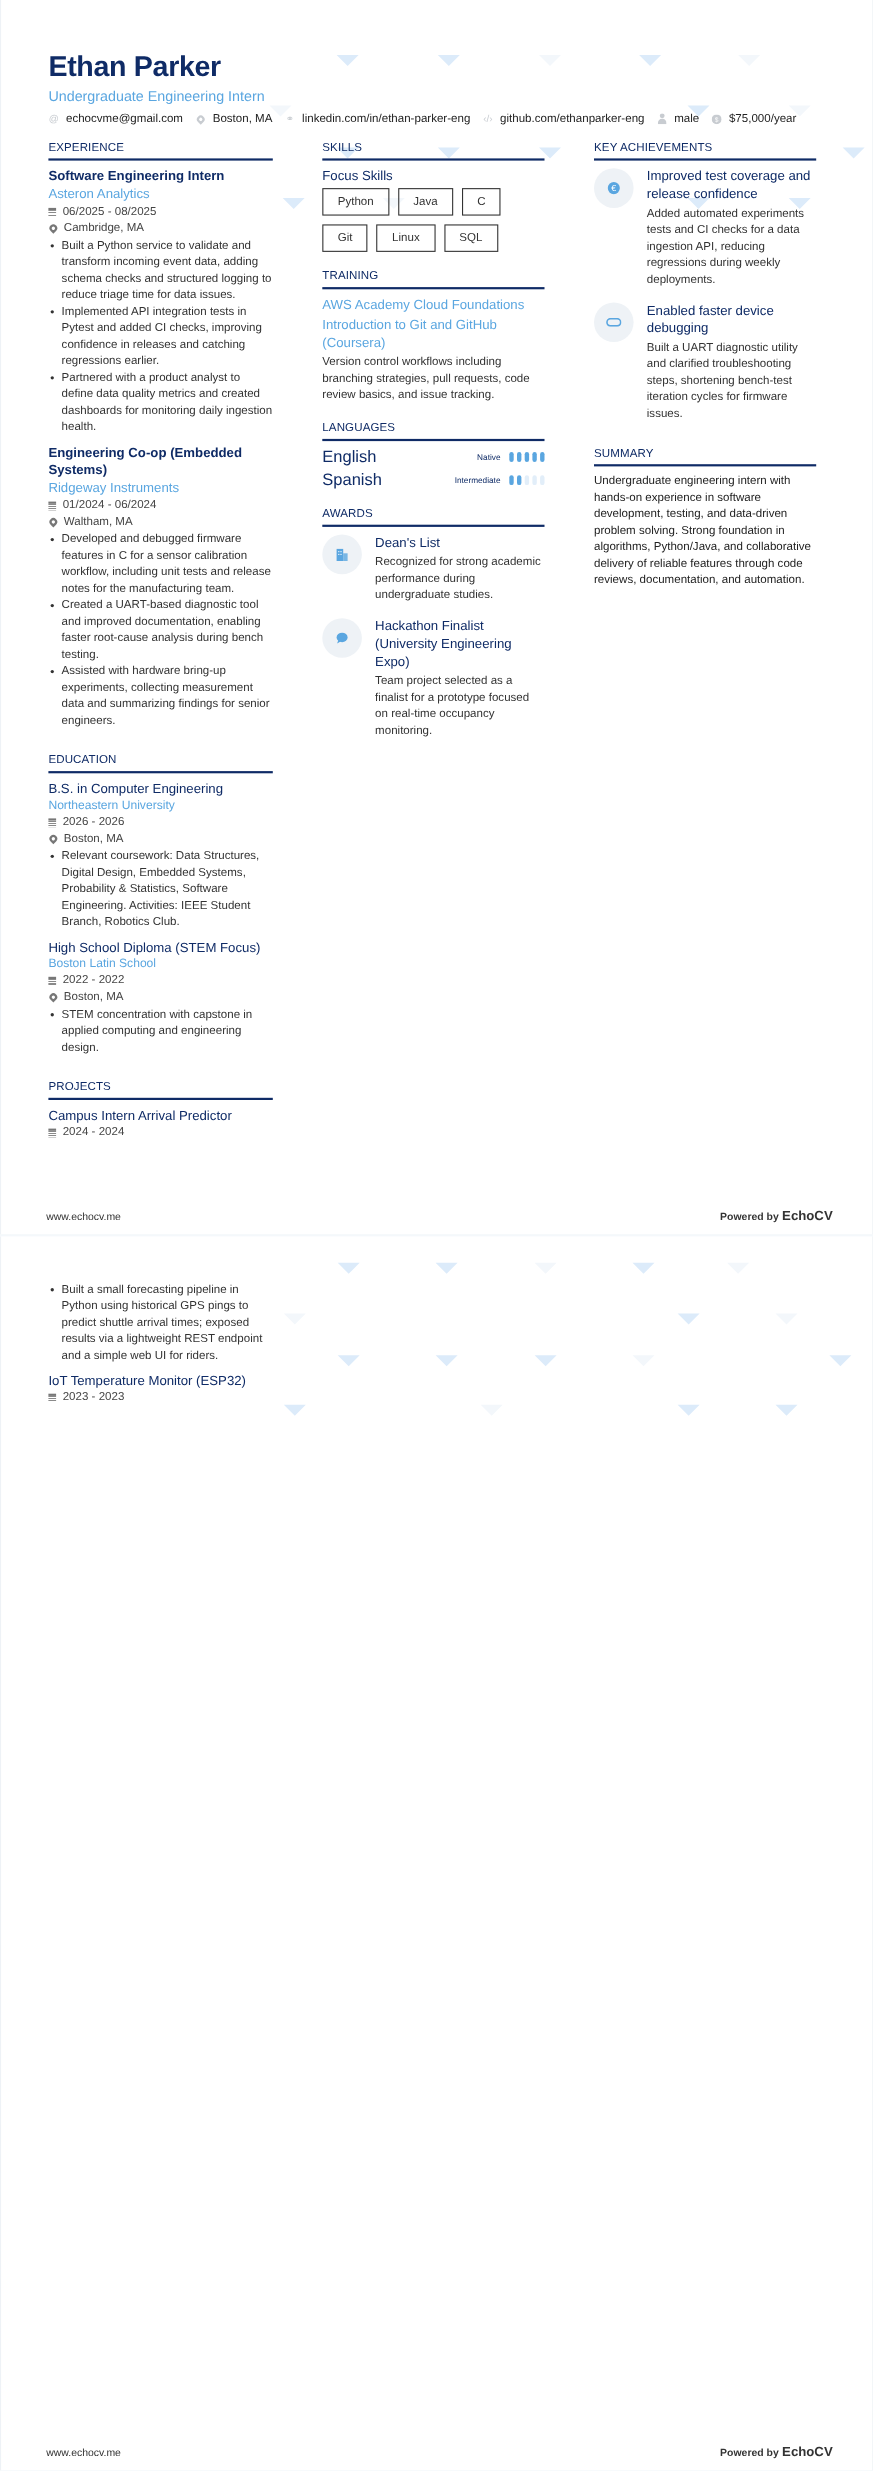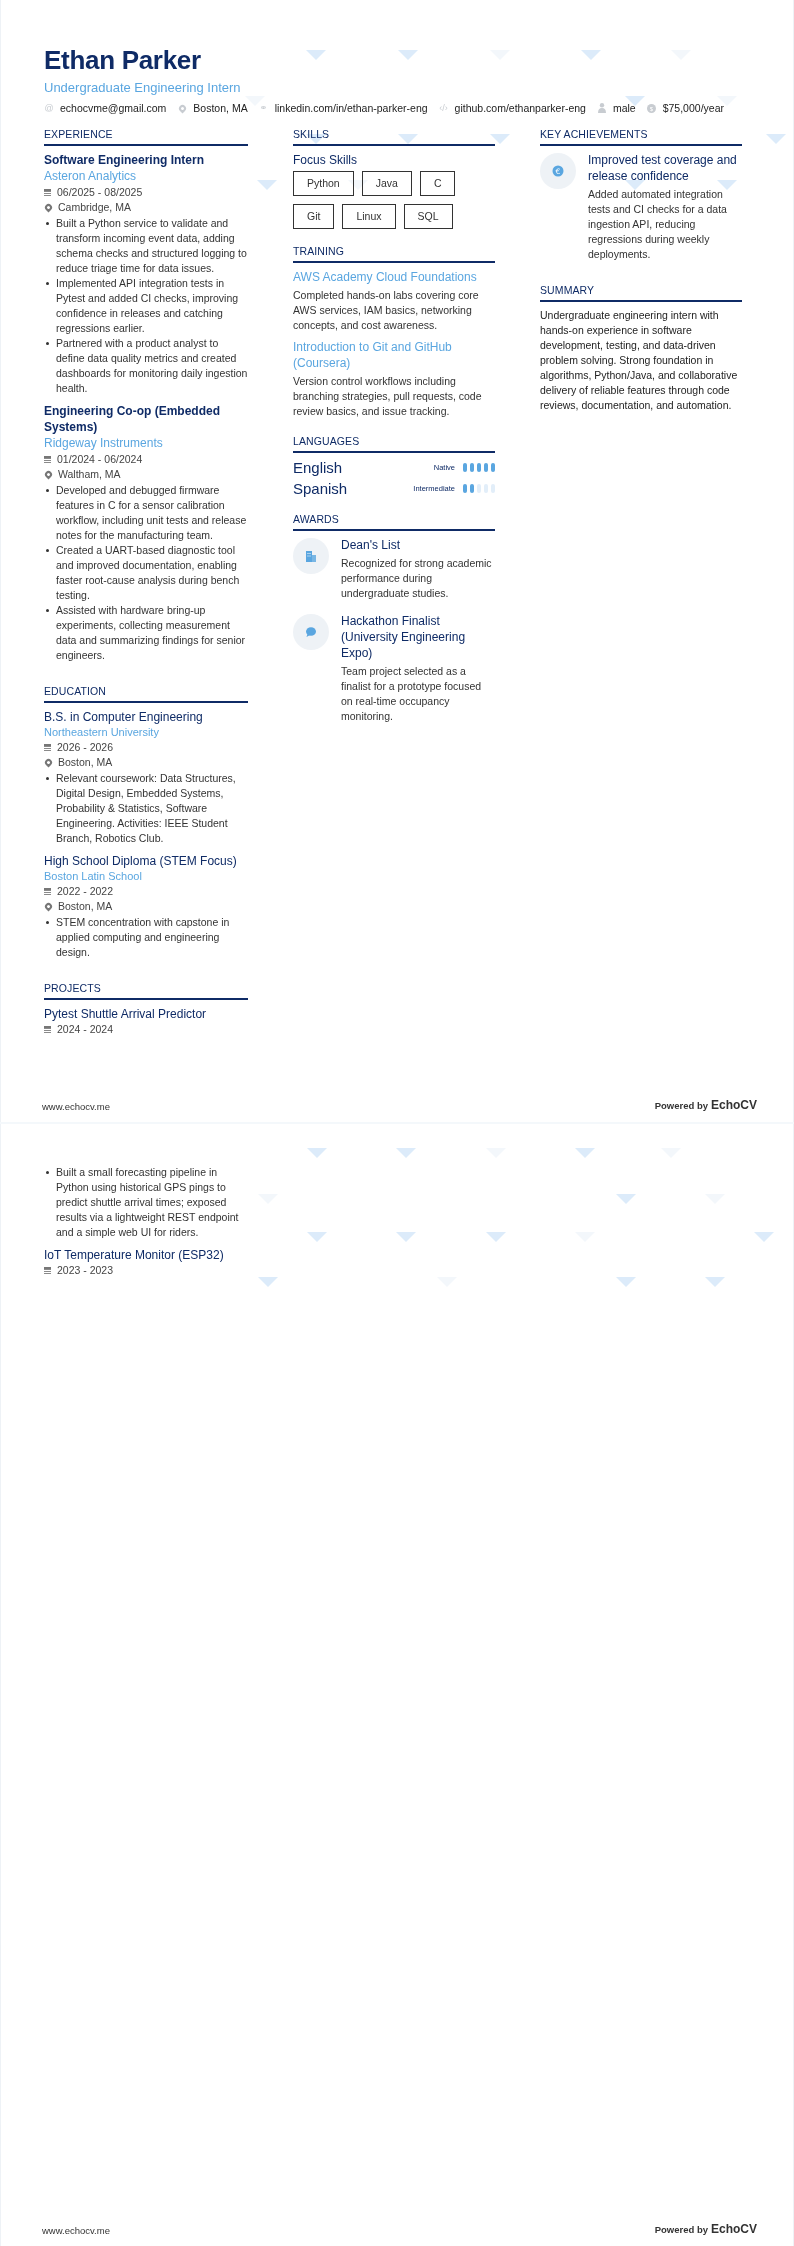--- a/index.html
+++ b/index.html
@@ -217,21 +217,21 @@
             </div>
           <ul class="bullets">
             <li>STEM concentration with capstone in applied computing and engineering design.</li>
           </ul>
         </div>
       </div>
 
       <div class="sec">
         <div class="sec-title">PROJECTS</div>
         <div class="entry">
-          <div class="item-title regular">Pytest Shuttle Arrival Predictor</div>
+          <div class="item-title regular">Campus Intern Arrival Predictor</div>
           <div class="meta">
               <span class="cal"></span>
               <span>2024 - 2024</span>
             </div>
         </div>
       </div>
     </div>
 
     <div class="col col-mid">
       <div class="sec" style="margin-bottom:16px">
@@ -243,21 +243,20 @@
           <span class="tag py">C</span>
           <span class="tag py">Git</span>
           <span class="tag py">Linux</span>
           <span class="tag py">SQL</span>
         </div>
       </div>
 
       <div class="sec" style="margin-bottom:16px">
         <div class="sec-title">TRAINING</div>
         <div class="train-title">AWS Academy Cloud Foundations</div>
-        <div class="para">Completed hands-on labs covering core AWS services, IAM basics, networking concepts, and cost awareness.</div>
         <div class="train-title">Introduction to Git and GitHub (Coursera)</div>
         <div class="para">Version control workflows including branching strategies, pull requests, code review basics, and issue tracking.</div>
       </div>
 
       <div class="sec" style="margin-bottom:16px">
         <div class="sec-title">LANGUAGES</div>
         <div class="lang-row">
           <span class="lang-name">English</span>
           <span class="lang-right">
             <span class="lang-level">Native</span>
@@ -323,21 +322,32 @@
         <div class="sec-title">KEY ACHIEVEMENTS</div>
         <div class="award">
           <div class="award-ic">
             <svg width="12" height="12" viewBox="0 0 12 12">
                 <circle cx="6" cy="6" r="5.5" fill="#5aa6e0"></circle>
                 <text x="6" y="8.6" font-size="7.5" text-anchor="middle" fill="#fff" font-family="DejaVu Sans, sans-serif">€</text>
               </svg>
           </div>
           <div class="award-body">
             <div class="award-title">Improved test coverage and release confidence</div>
-            <div class="para">Added automated integration tests and CI checks for a data ingestion API, reducing regressions during weekly deployments.</div>
+            <div class="para">Added automated experiments tests and CI checks for a data ingestion API, reducing regressions during weekly deployments.</div>
+          </div>
+        </div>
+        <div class="award">
+          <div class="award-ic">
+            <svg width="14" height="8" viewBox="0 0 14 8">
+                <rect x="0.75" y="0.75" width="12.5" height="6.5" rx="3.25" fill="none" stroke="#5aa6e0" stroke-width="1.5"></rect>
+              </svg>
+          </div>
+          <div class="award-body">
+            <div class="award-title">Enabled faster device debugging</div>
+            <div class="para">Built a UART diagnostic utility and clarified troubleshooting steps, shortening bench-test iteration cycles for firmware issues.</div>
           </div>
         </div>
       </div>
 
       <div class="sec">
         <div class="sec-title">SUMMARY</div>
         <div class="summary-text">Undergraduate engineering intern with hands-on experience in software development, testing, and data-driven problem solving. Strong foundation in algorithms, Python/Java, and collaborative delivery of reliable features through code reviews, documentation, and automation.</div>
       </div>
     </div>
   </div>

